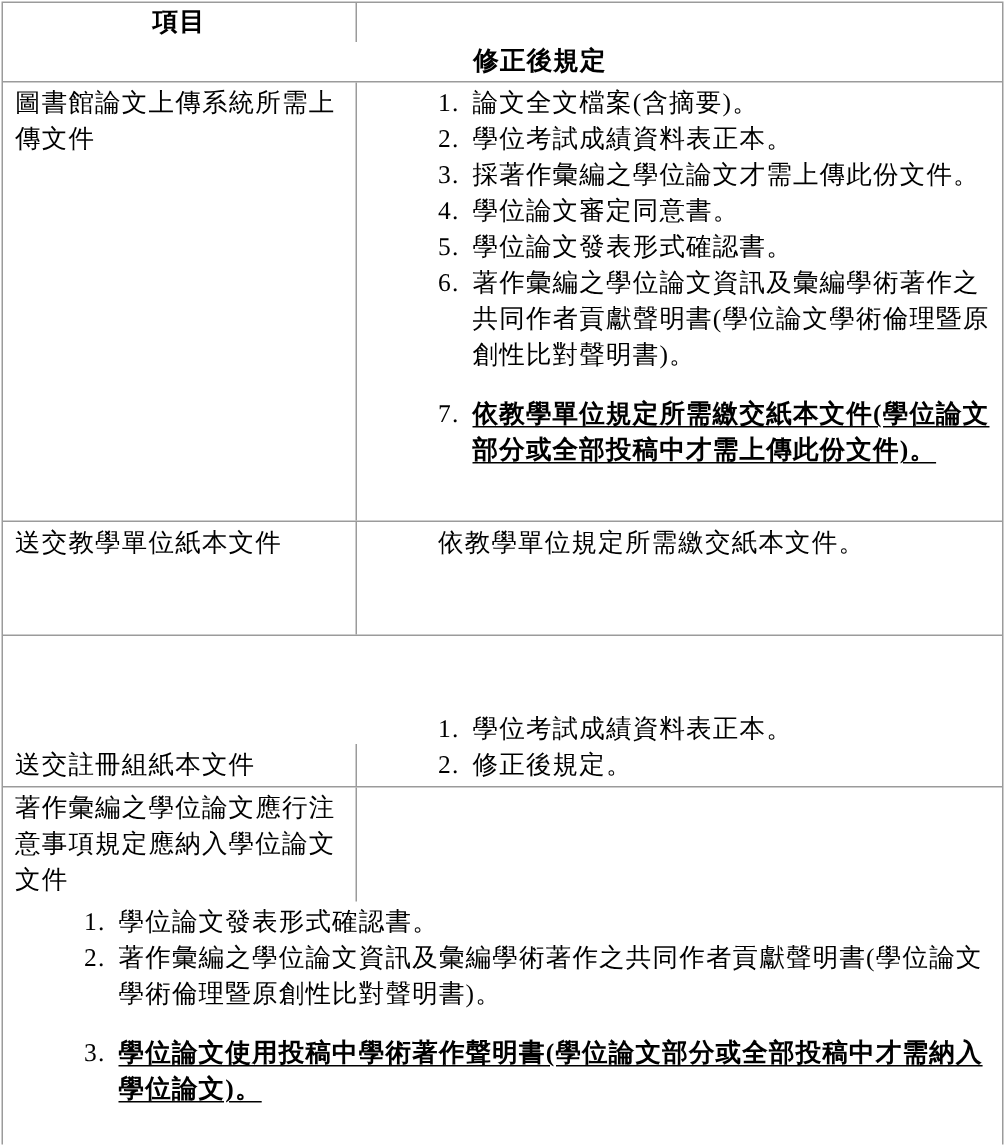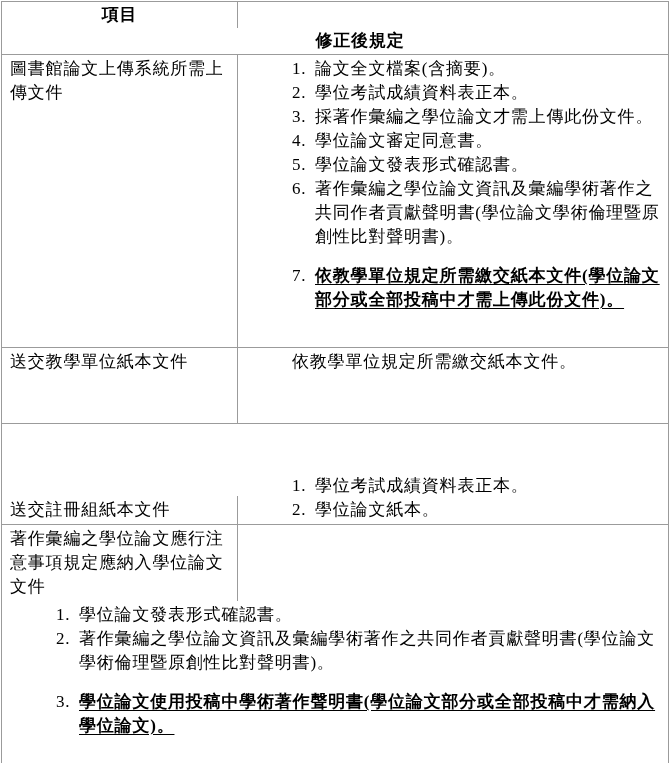--- a/index.html
+++ b/index.html
@@ -116,21 +116,21 @@
 
   <div class="t-row row-3">
     <div class="cell-left">送交註冊組紙本文件</div>
     <div class="cell-right">
       <div class="entry">
         <span class="num">1.</span>
         <span class="txt">學位考試成績資料表正本。</span>
       </div>
       <div class="entry">
         <span class="num">2.</span>
-        <span class="txt">學位論文紙本。</span>
+        <span class="txt">修正後規定。</span>
       </div>
     </div>
   </div>
 
   <div class="t-row row-4">
     <div class="cell-left">著作彙編之學位論文應行注意事項規定應納入學位論文文件</div>
     <div class="cell-right">
       <div class="entry">
         <span class="num">1.</span>
         <span class="txt">學位論文發表形式確認書。</span>

